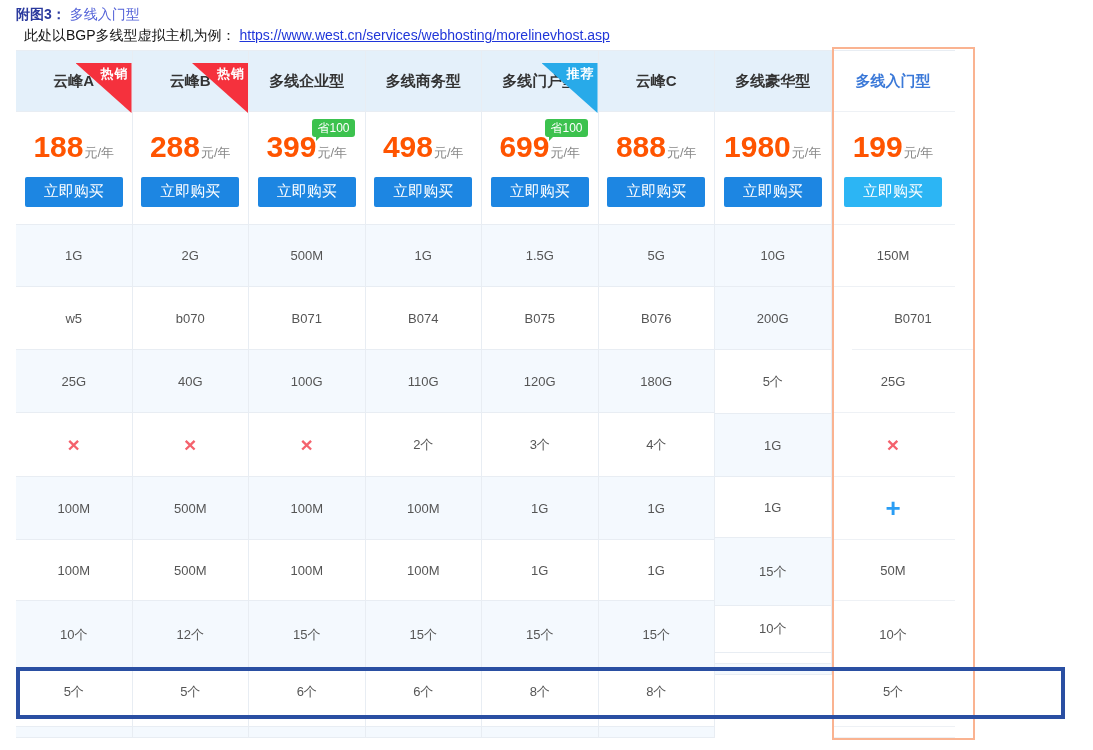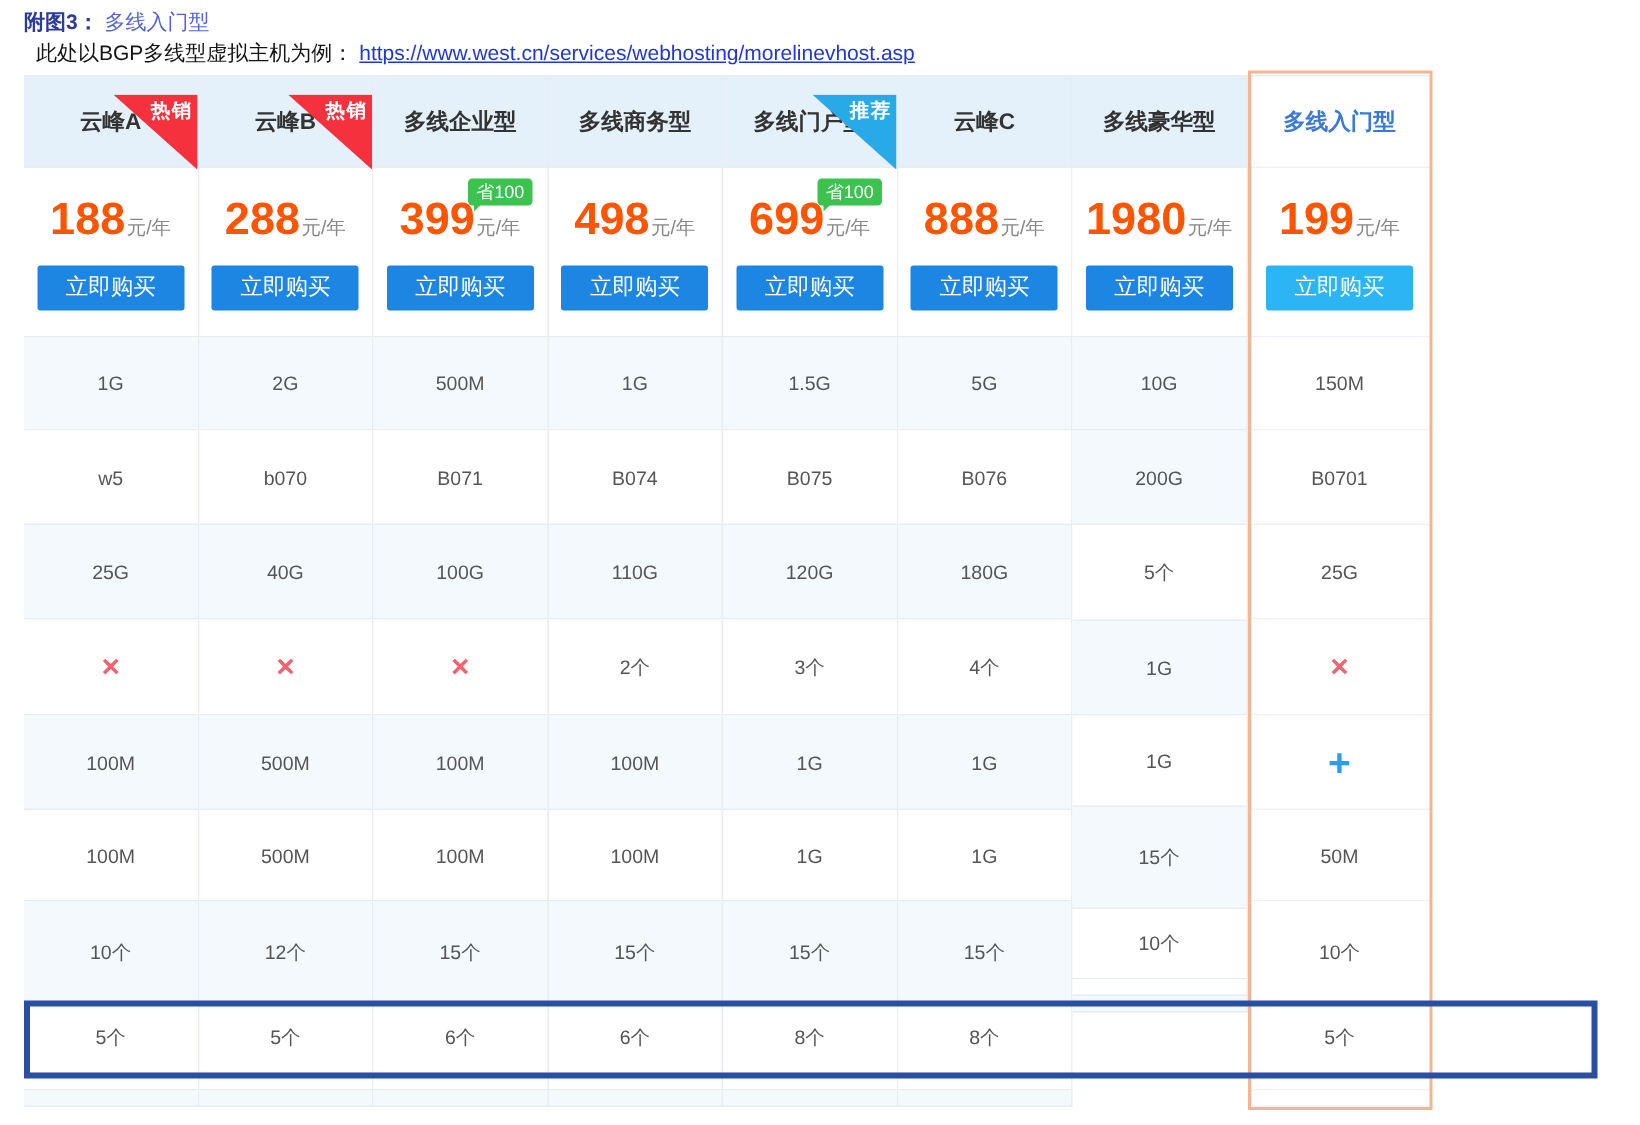--- a/index.html
+++ b/index.html
@@ -252,21 +252,21 @@
           <div class="">多线入门型</div>
         </div>
         <div class="cell price-cell" style="height: 113px;">
           <div class="price">
             <span class="num">199</span>
             <span class="unit">元/年</span>
           </div>
           <button class="buy light">立即购买</button>
         </div>
         <div class="cell" style="height: 62px;">150M</div>
-        <div class="cell" style="height: 63px;">B0701</div>
+        <div class="cell" style="height: 63px; margin-left: 20px;">B0701</div>
         <div class="cell" style="height: 63px;">25G</div>
         <div class="cell" style="height: 64px;">
           <div class="xmark">×</div>
         </div>
         <div class="cell" style="height: 63px;">
           <div class="plus">+</div>
         </div>
         <div class="cell" style="height: 61px;">50M</div>
         <div class="cell" style="height: 68px;">10个</div>
         <div class="cell" style="height: 47px;">5个</div>

